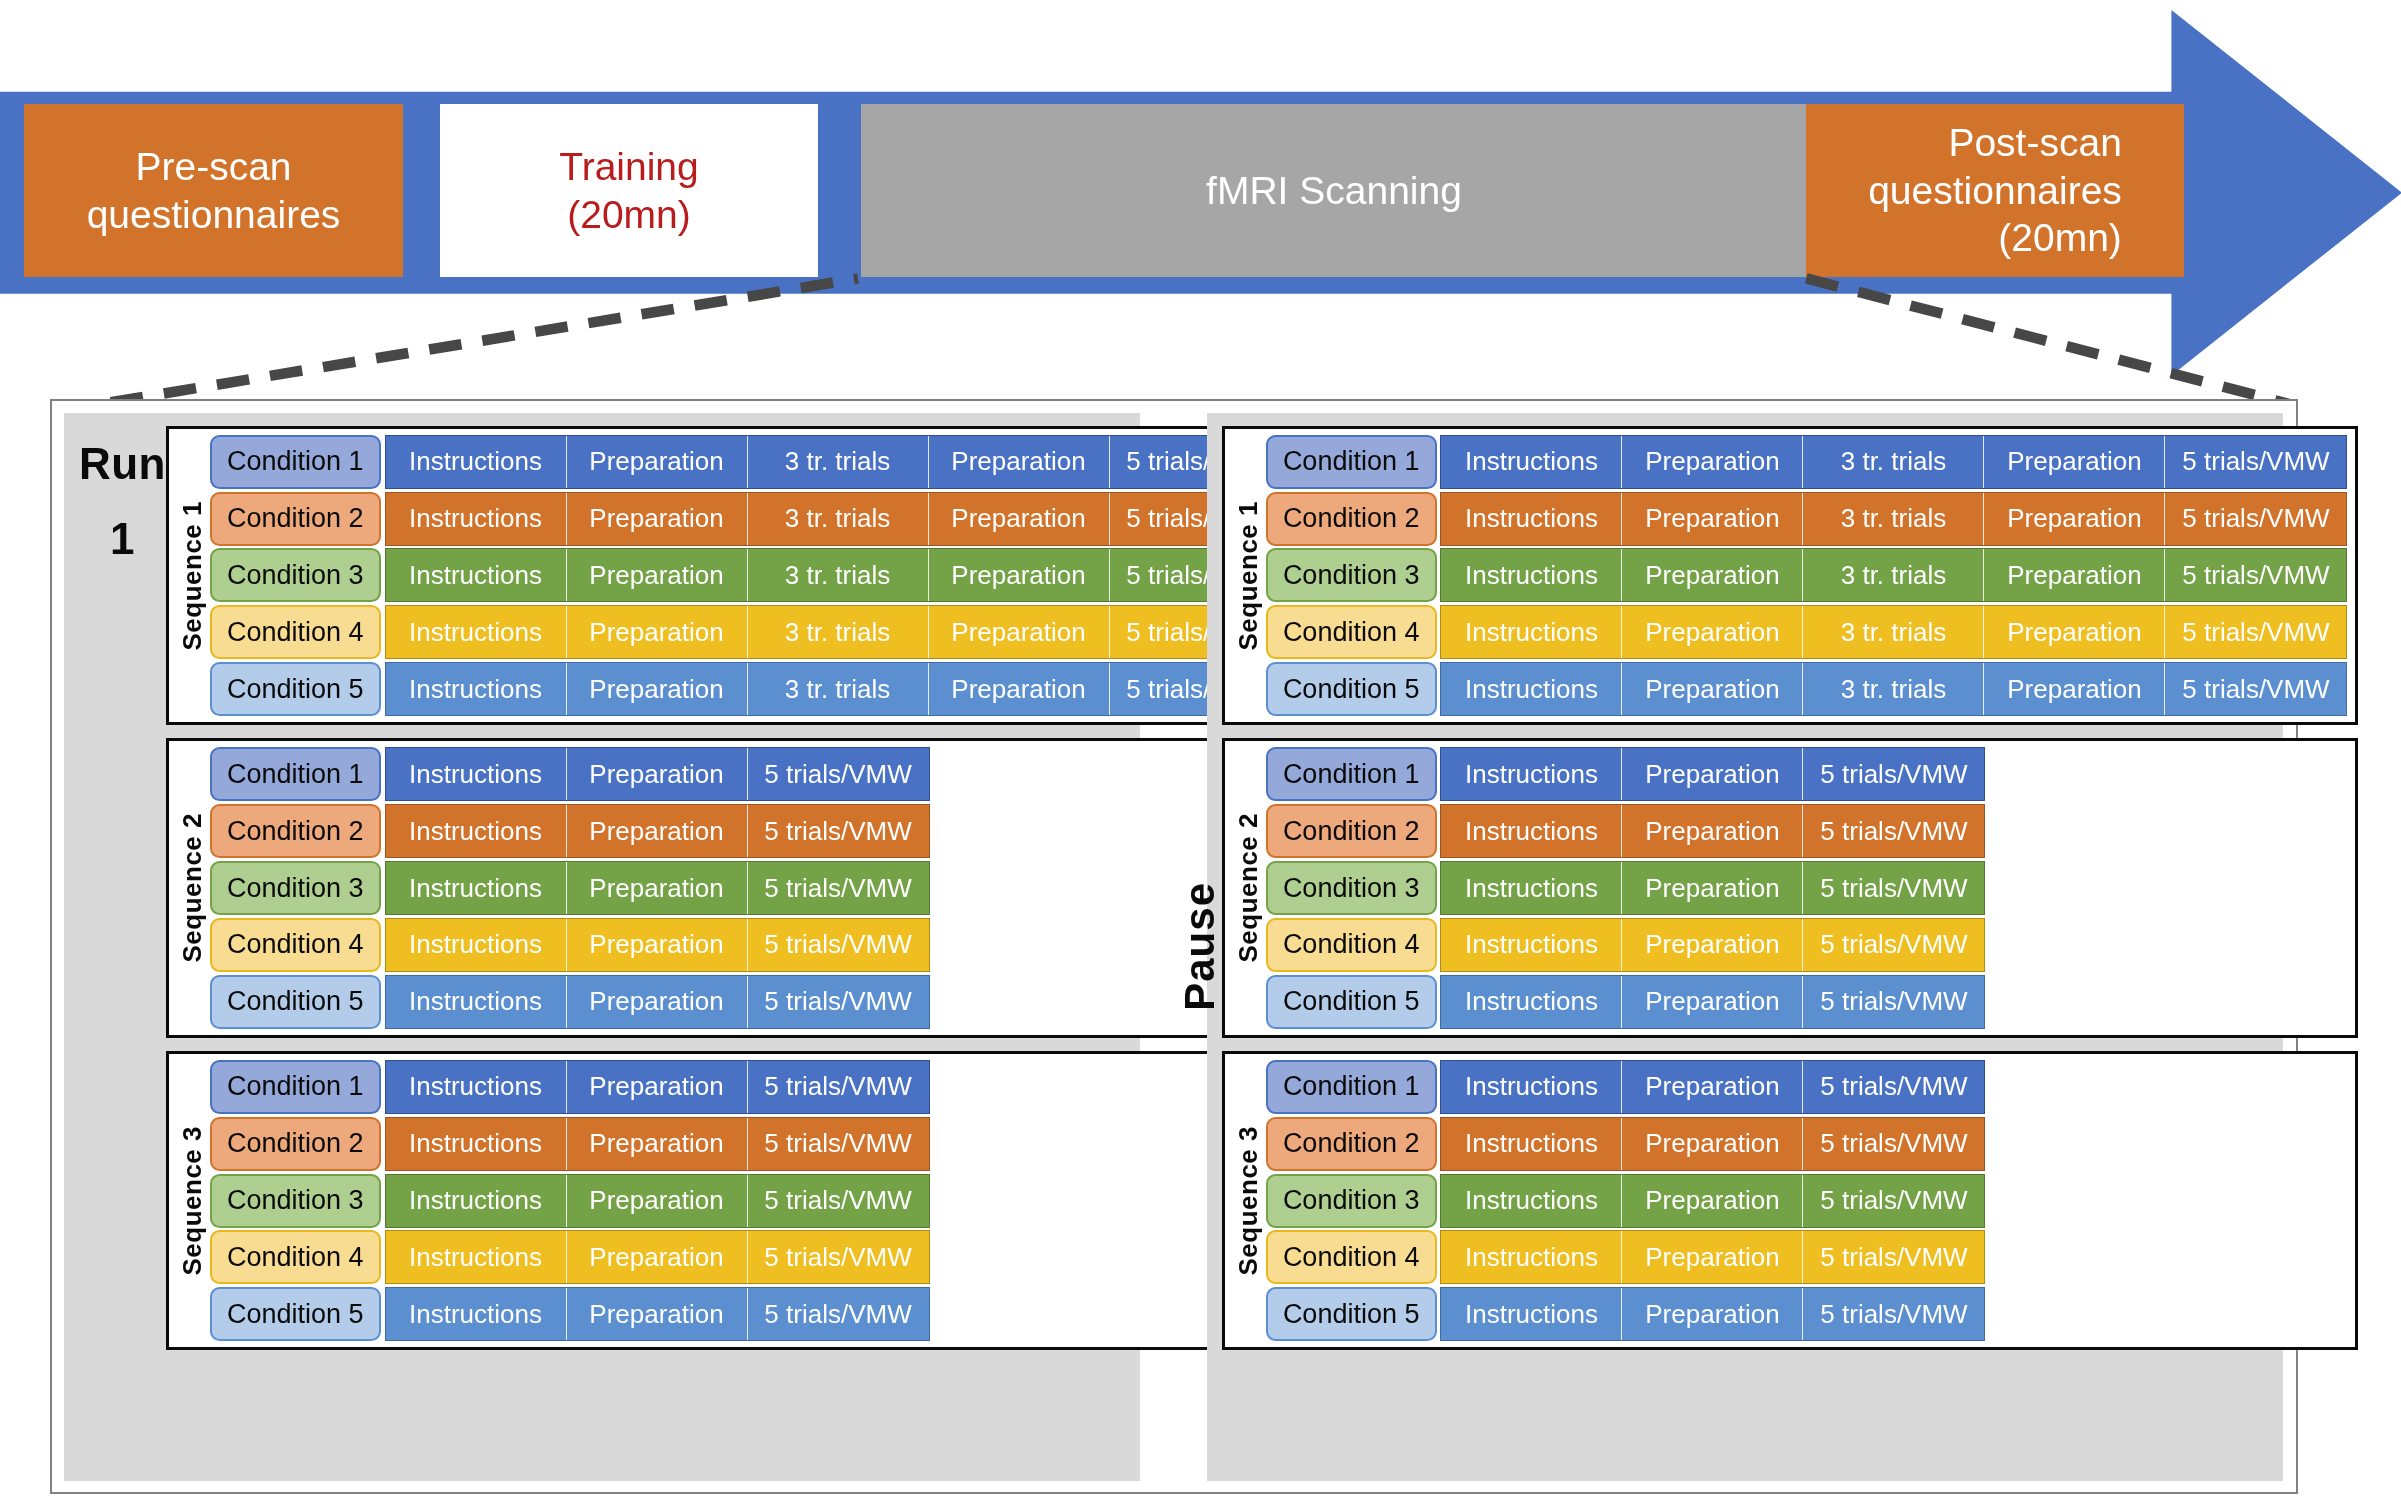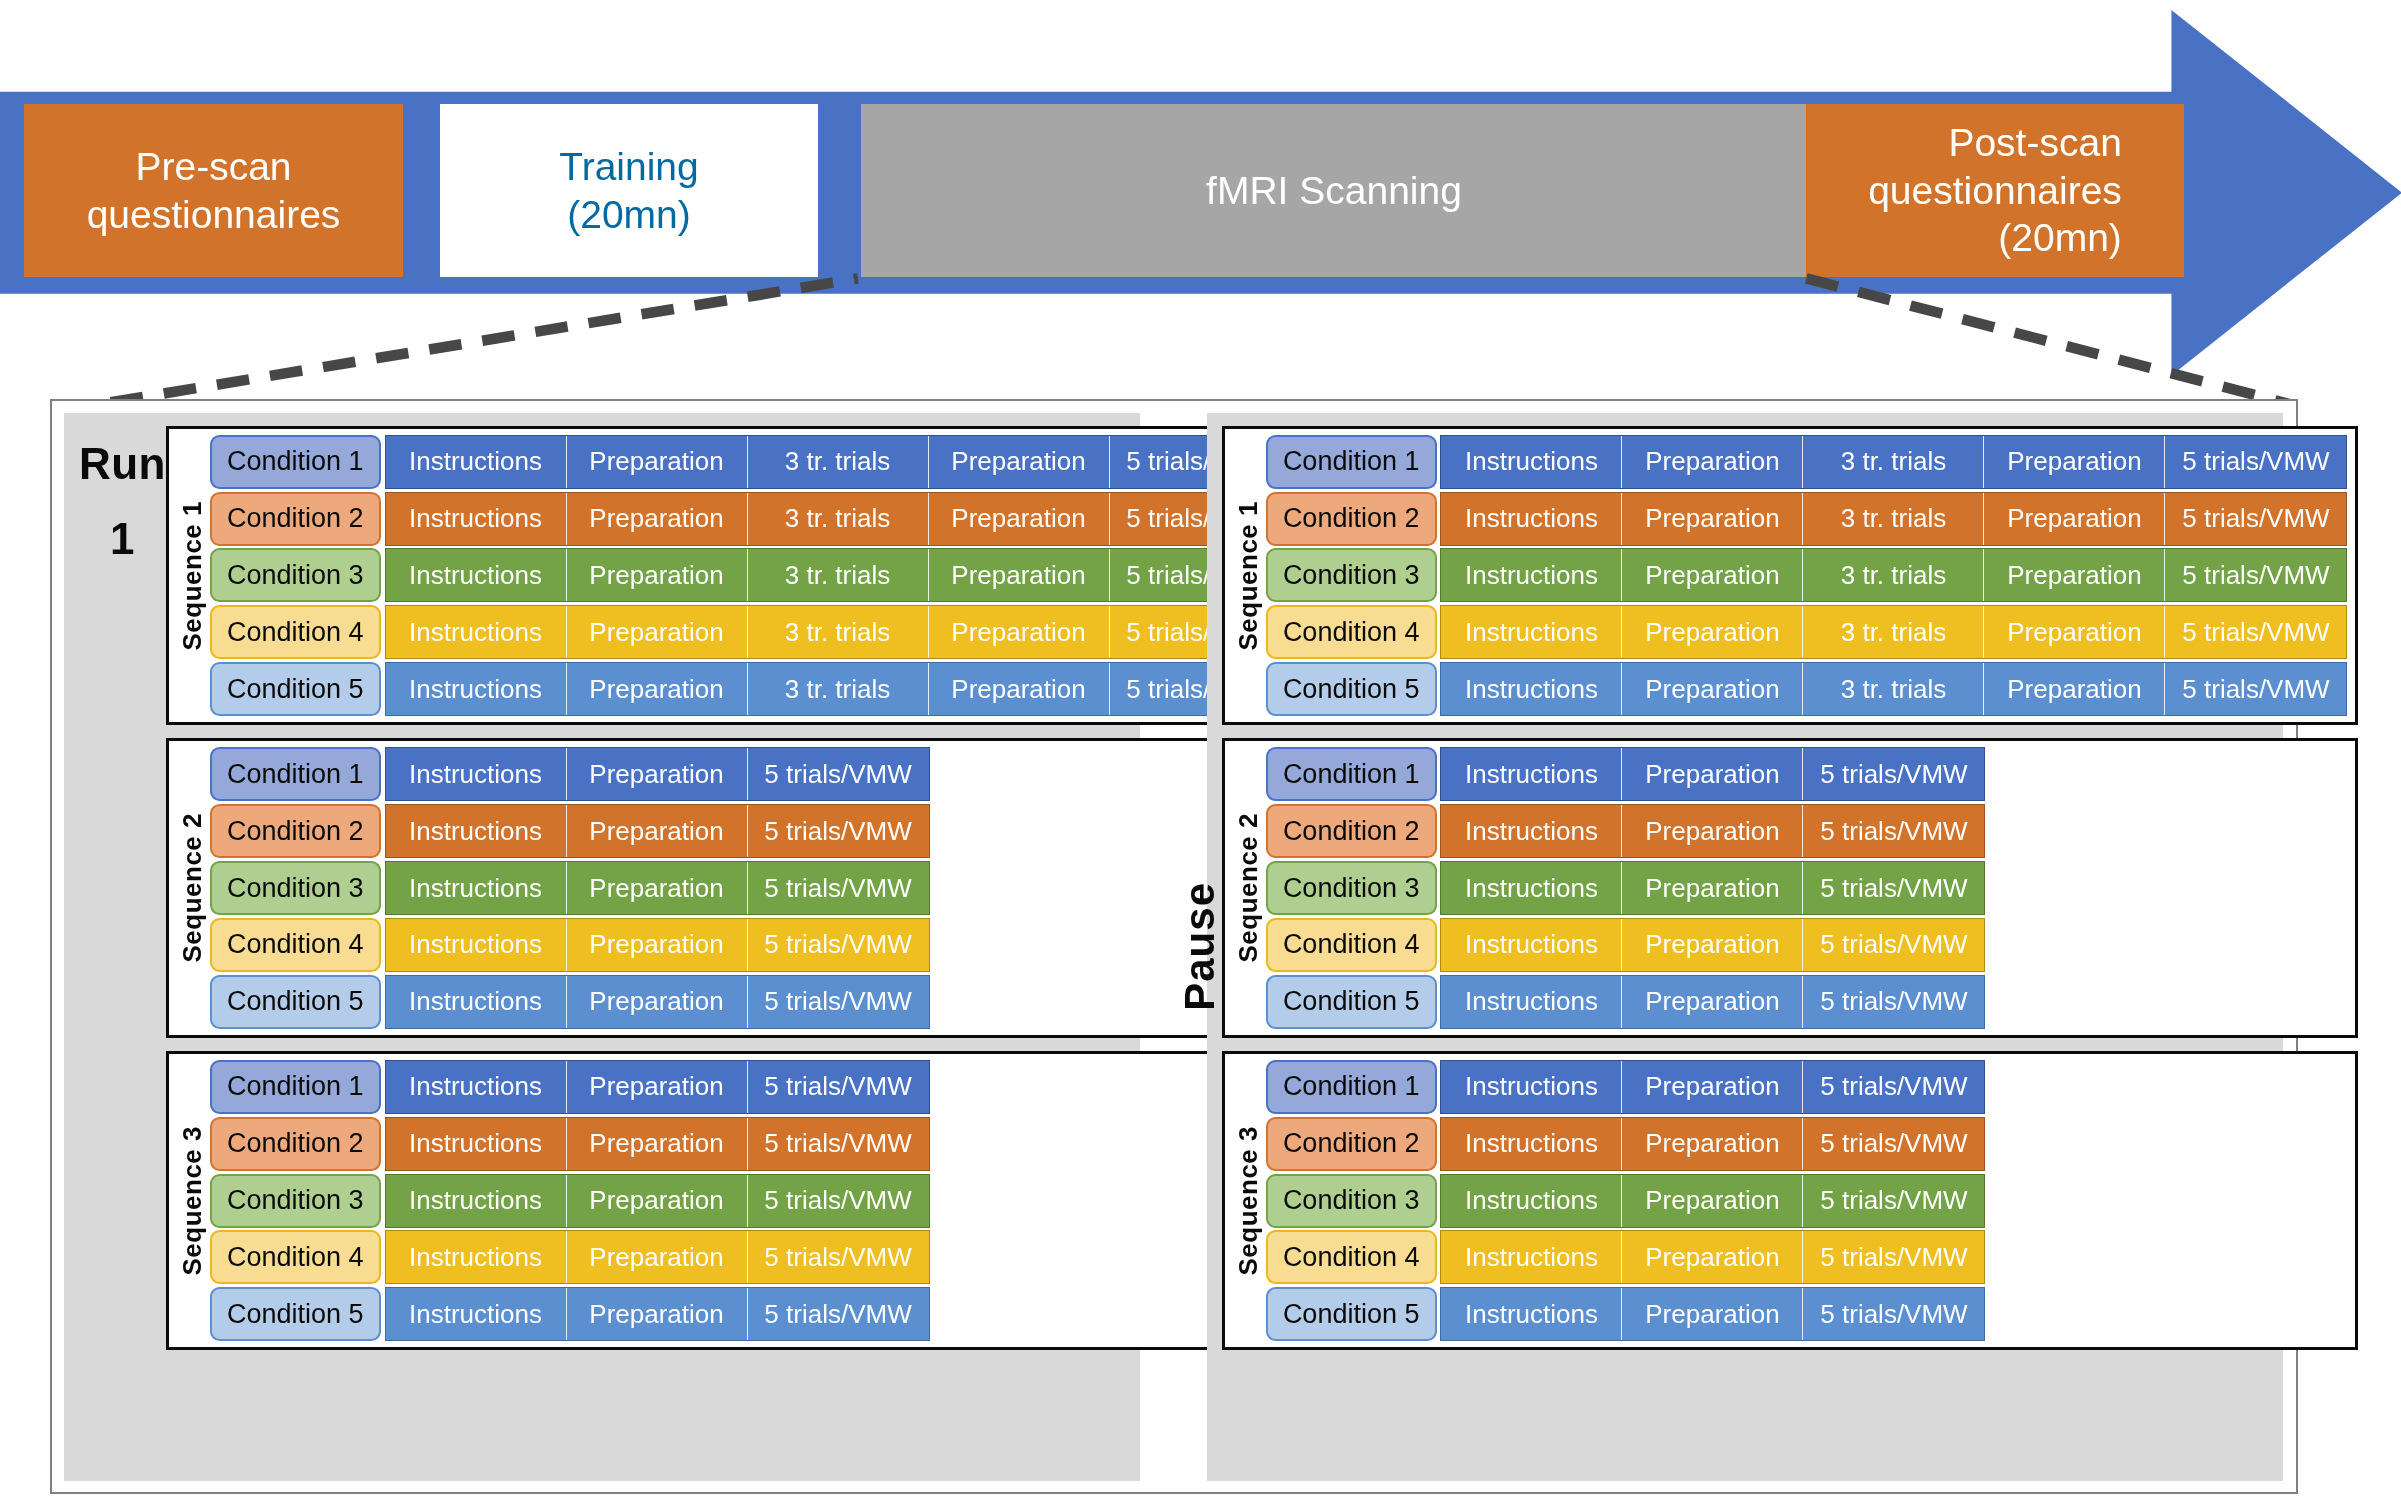--- a/index.html
+++ b/index.html
@@ -40,21 +40,21 @@
     font-size: 39px;
     box-sizing: border-box;
     white-space: pre-line;
   }
   .phase-orange {
     background: #D2732B;
     color: #FFFFFF;
   }
   .phase-white {
     background: #FFFFFF;
-    color: #0369a1;
+    color: #b91c1c;
   }
   .phase-gray {
     background: #A6A6A6;
     color: #FFFFFF;
   }
   #phase-prescan  { left: 24px;   top: 104px; width: 379px;  height: 173px; }
   #phase-training { left: 440px;  top: 104px; width: 378px;  height: 173px; }
   #phase-fmri     { left: 861px;  top: 104px; width: 946px;  height: 173px; }
   #phase-postscan { left: 1806px; top: 104px; width: 378px;  height: 173px; text-align: right; }
 

